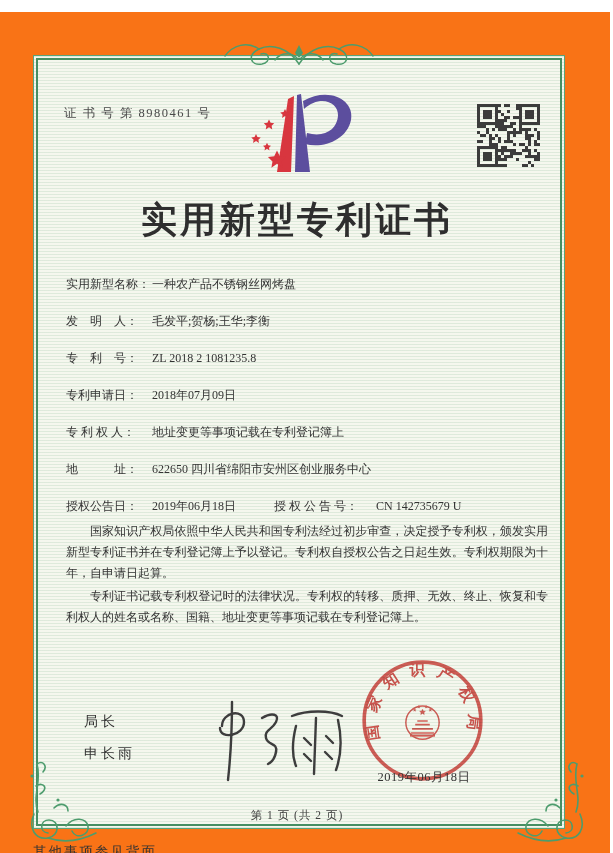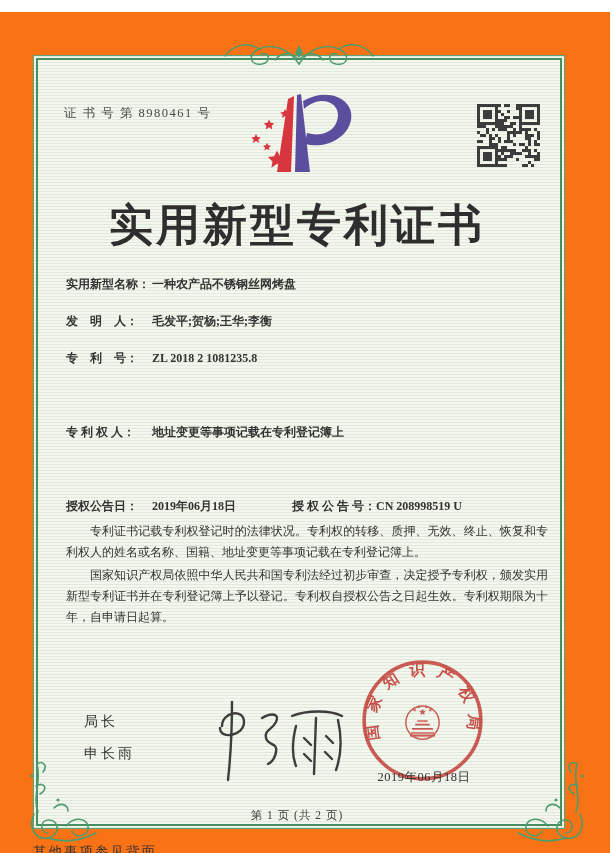--- a/index.html
+++ b/index.html
@@ -5,25 +5,25 @@
   html,body{margin:0;padding:0;}
   body{width:613px;height:853px;background:#ffffff;font-family:"Liberation Serif","DejaVu Serif",serif;}
   .page{position:relative;width:610px;height:853px;background:#f97316;overflow:hidden;margin-top:12px;}
   .frame{position:absolute;left:33px;top:43px;width:532px;height:774px;box-sizing:border-box;
          border:1px solid #5aa47a;
          background:#f5f7ee;
          background-image:repeating-linear-gradient(0deg,rgba(118,174,134,0.18) 0px,rgba(118,174,134,0.18) 1px,rgba(246,248,240,0) 1px,rgba(246,248,240,0) 3px);}
   .frame::before{content:'';position:absolute;inset:2px;border:2px solid #468f63;pointer-events:none;}
   .abs{position:absolute;}
   .cert-no{left:64px;top:93px;font-size:12.5px;letter-spacing:1.5px;color:#4a4a4a;}
-  .title{left:33px;top:184px;width:528px;text-align:center;font-size:44px;font-weight:bold;
+  .title{left:33px;top:184px;width:528px;text-align:center;font-size:36px;font-weight:bold;
          letter-spacing:3px;color:#2e2e2e;}
-  .row{left:66px;width:486px;font-size:12px;color:#333;white-space:pre;font-weight:bold;}
+  .row{left:66px;width:486px;font-size:12px;color:#333;white-space:pre;}
   .row .lbl{display:inline-block;width:86px;white-space:pre;}
-  .row .lbl2{display:inline-block;width:102px;white-space:pre;margin-left:38px;text-align:right;}
+  .row .lbl2{display:inline-block;width:102px;white-space:pre;margin-left:38px;}
   .paras{left:66px;top:509px;width:482px;font-size:12px;line-height:21px;color:#333;
          text-align:justify;}
   .paras p{margin:0;text-indent:2em;}
   .paras p + p{margin-top:2px;}
   .officer{font-size:14px;letter-spacing:3px;color:#333;}
   .seal-date{left:360px;top:757px;width:128px;text-align:center;font-size:12.5px;letter-spacing:0.5px;color:#333;}
   .page-num{left:33px;top:796px;width:528px;text-align:center;font-size:11.5px;color:#3f3f3f;letter-spacing:1px;}
   .footer{left:33px;top:831px;width:528px;text-align:left;font-size:13.5px;letter-spacing:2px;color:#333;}
   svg{display:block;}
 </style>
@@ -224,26 +224,28 @@
       <rect x="48" y="6" width="9" height="9"></rect>
       <rect x="1.5" y="43.5" width="18" height="18" fill="none" stroke="#3c3c3c" stroke-width="3"></rect>
       <rect x="6" y="48" width="9" height="9"></rect>
     </svg>
 
   <div class="abs title">实用新型专利证书</div>
 
   <div class="abs row" style="top:264px"><span class="lbl">实用新型名称：</span><span>一种农产品不锈钢丝网烤盘</span></div>
   <div class="abs row" style="top:301px"><span class="lbl">发　明　人：</span><span>毛发平;贺杨;王华;李衡</span></div>
   <div class="abs row" style="top:338px"><span class="lbl">专　利　号：</span><span>ZL 2018 2 1081235.8</span></div>
+  <div class="abs row" style="top:375px"><span class="lbl">专利申请日：</span><span>2018年07月09日</span></div>
   <div class="abs row" style="top:412px"><span class="lbl">专 利 权 人：</span><span>地址变更等事项记载在专利登记簿上</span></div>
-  <div class="abs row" style="top:486px"><span class="lbl">授权公告日：</span><span>2019年06月18日</span><span class="lbl2">授 权 公 告 号：</span><span>CN 208998519 U</span></div>
+  <div class="abs row" style="top:449px"><span class="lbl">地　　　址：</span><span>622650 四川省绵阳市安州区创业服务中心</span></div>
+  <div class="abs row" style="top:486px"><span class="lbl">授权公告日：</span><span>2019年06月18日</span><span class="lbl2">授 权 公 告 号：</span><span>CN 142735679 U</span></div>
 
   <div class="abs paras">
+    <p>国家知识产权局依照中华人民共和国专利法经过初步审查，决定授予专利权，颁发实用新型专利证书并在专利登记簿上予以登记。专利权自授权公告之日起生效。专利权期限为十年，自申请日起算。</p>
     <p>专利证书记载专利权登记时的法律状况。专利权的转移、质押、无效、终止、恢复和专利权人的姓名或名称、国籍、地址变更等事项记载在专利登记簿上。</p>
-    <p>国家知识产权局依照中华人民共和国专利法经过初步审查，决定授予专利权，颁发实用新型专利证书并在专利登记簿上予以登记。专利权自授权公告之日起生效。专利权期限为十年，自申请日起算。</p>
   </div>
 
   <div class="abs officer" style="left:84px;top:701px">局长</div>
   <div class="abs officer" style="left:84px;top:733px">申长雨</div>
 
   <svg class="abs" style="left:192px;top:680px" width="160" height="95" viewBox="0 0 160 95">
     <g fill="none" stroke="#3d3d3d" stroke-width="2.4" stroke-linecap="round">
       <path d="M30,34 C30,20 52,16 52,30 C52,44 28,48 28,36"></path>
       <path d="M40,10 C40,35 38,70 36,88"></path>
       <path d="M70,26 C80,20 88,22 84,30 C80,38 72,38 74,46 C76,54 86,50 84,60"></path>

